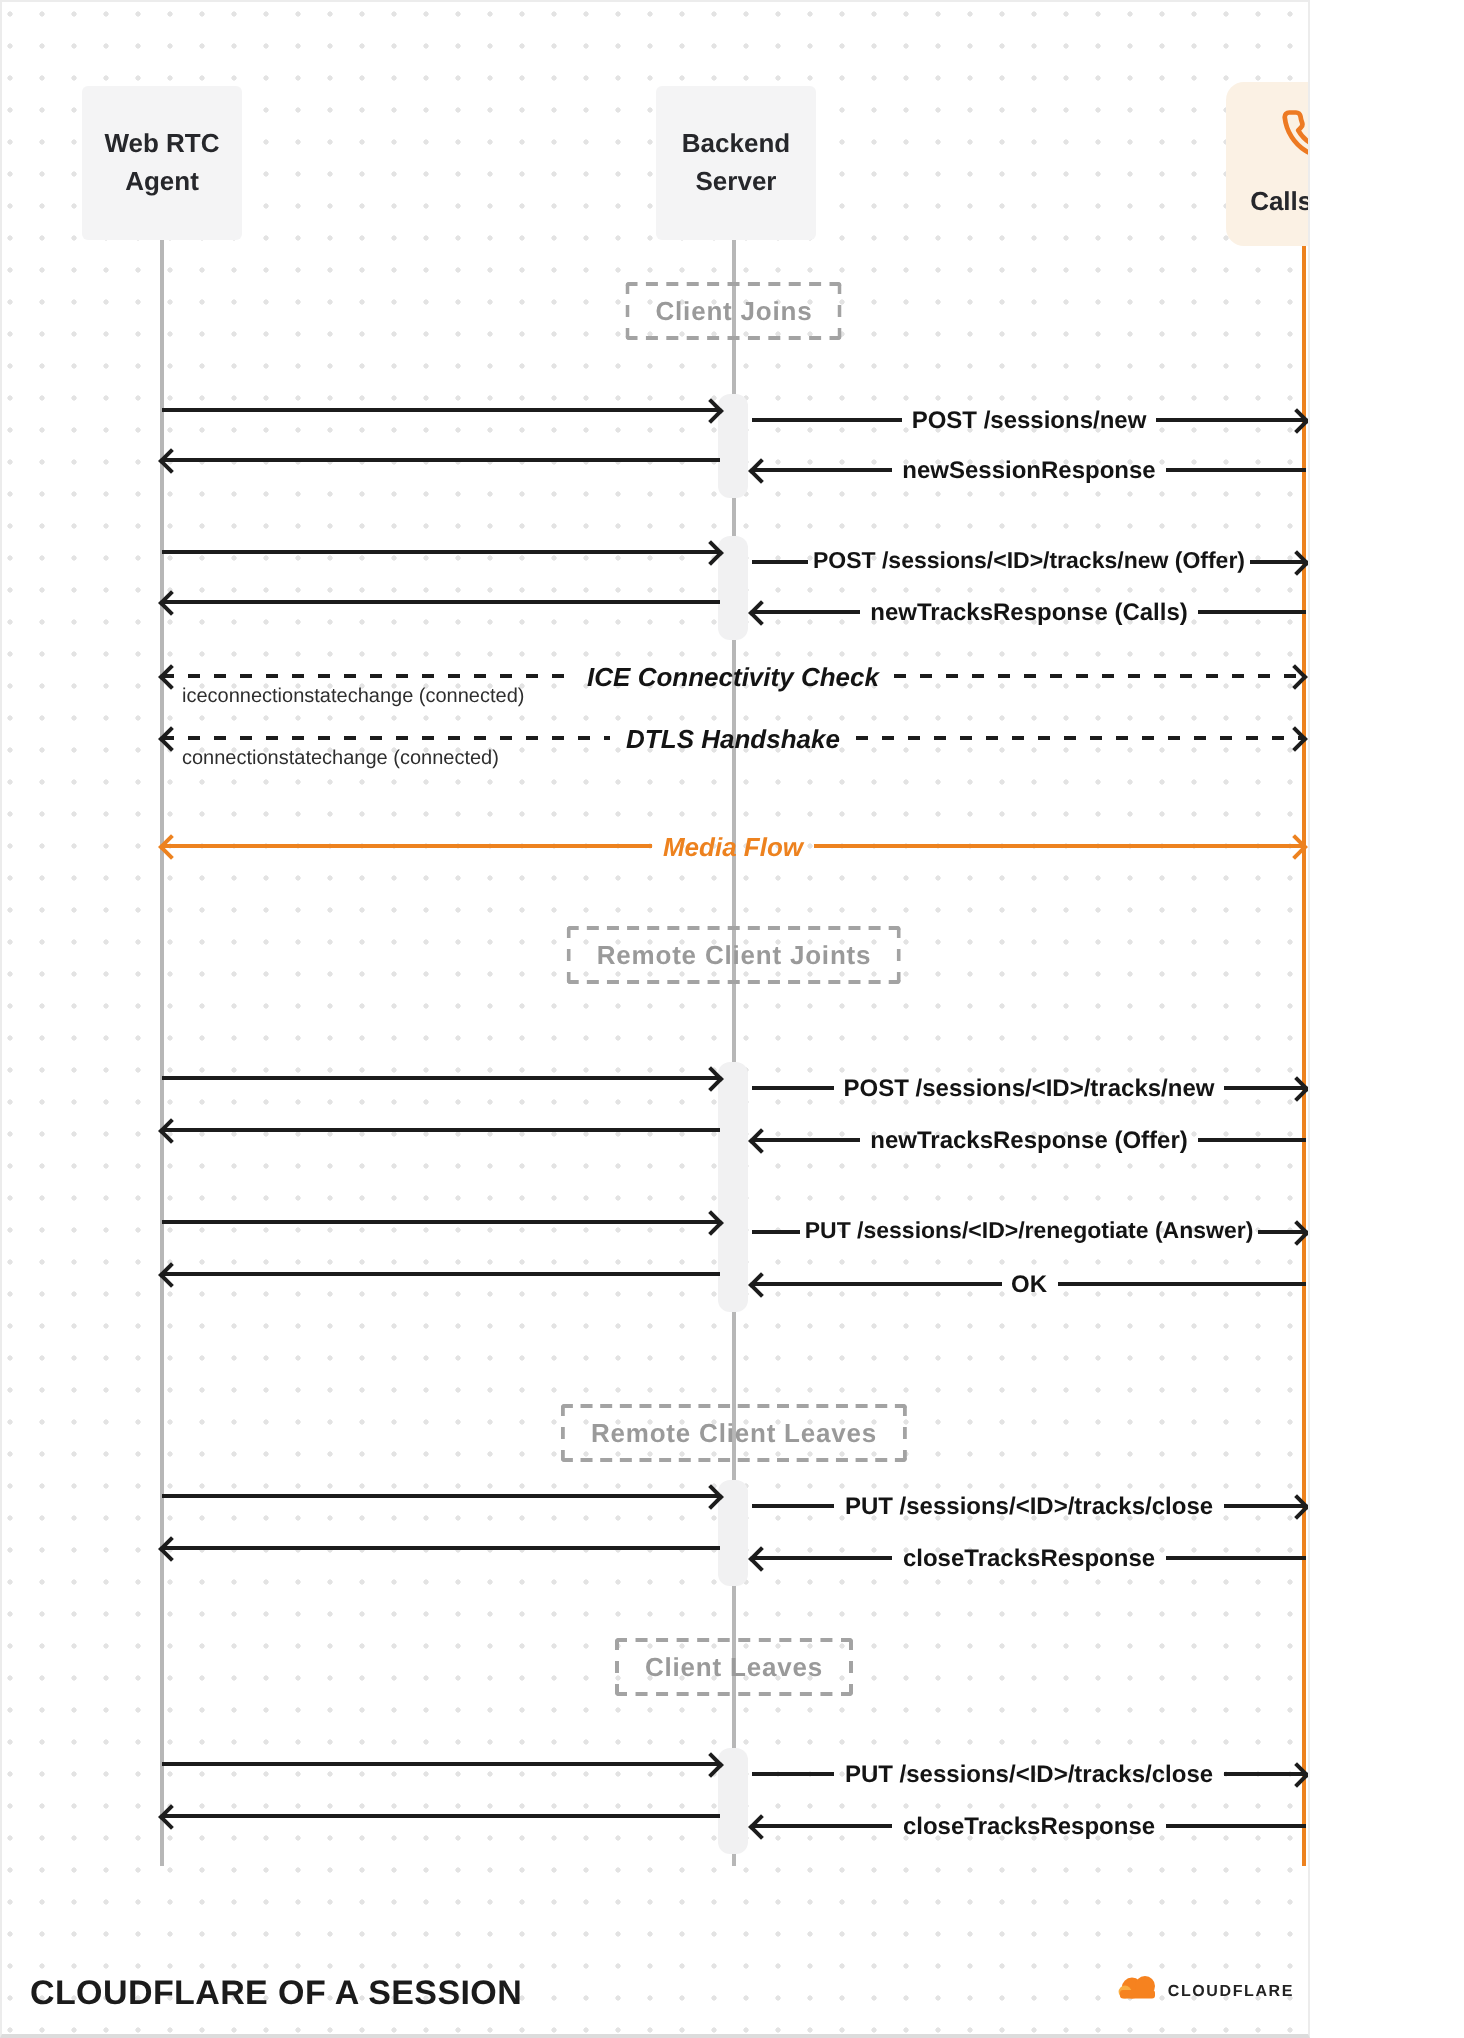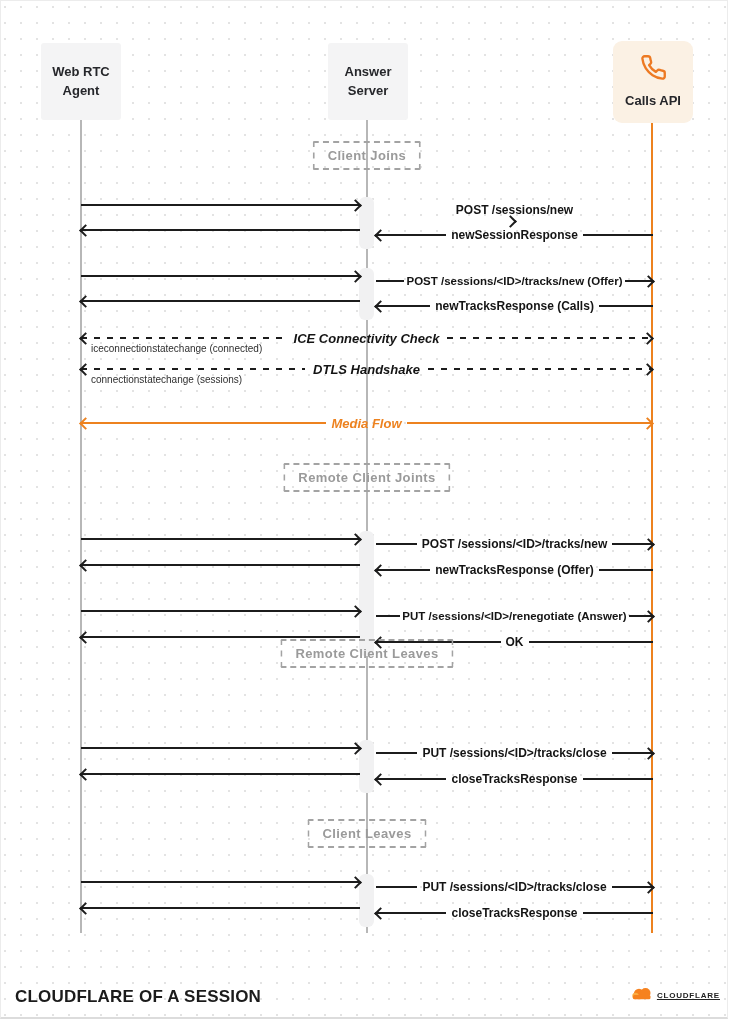--- a/index.html
+++ b/index.html
@@ -2,21 +2,21 @@
 <html style="--accent-orange: #f6821f; --line-orange: #ed821f; --arrow-black: #1c1c1c; --lifeline-gray: #b7b7b7; --phase-gray: #9a9a9a; --actor-bg: #f4f4f5; --calls-bg: #fbf1e4;"><head>
 <meta charset="utf-8">
 <style>
   :root{
     --arrow-black:#1c1c1c; --line-orange:#ed821f; --accent-orange:#f6821f;
     --lifeline-gray:#b7b7b7; --phase-gray:#9a9a9a; --actor-bg:#f4f4f5;
     --calls-bg:#fbf1e4; --text-dark:#1b1b1b;
   }
   html,body{margin:0;padding:0;background:#fff;}
   .canvas{
-    position:relative;width:728px;height:1019px;box-sizing:border-box;
+    position:relative;width:655px;height:1019px;box-sizing:border-box;
     font-family:"Liberation Sans",sans-serif;background:#fff;
     background-image:radial-gradient(circle,#e3e3e3 1.2px,transparent 1.4px);
     background-size:16px 16px;background-position:12px 14px;
     border:1px solid #ececec;border-bottom:2px solid #dcdcdc;overflow:hidden;
   }
   
   .actor{
     position:absolute;display:flex;align-items:center;justify-content:center;
     text-align:center;font-weight:bold;font-size:13px;color:#26272b;
     background:var(--actor-bg);border-radius:3px;z-index:5;line-height:1.45;
@@ -54,21 +54,21 @@
   
   .phase{
     position:absolute;left:366px;transform:translateX(-50%);z-index:4;
     border:2px dashed #a3a3a3;border-radius:2px;color:var(--phase-gray);
     font-weight:600;font-size:13px;letter-spacing:.4px;padding:5px 13px;white-space:nowrap;
   }
   
   .footer-title{position:absolute;left:14px;top:986px;font-size:17px;font-weight:bold;
     color:var(--text-dark);letter-spacing:.2px;z-index:5;}
   .brand{position:absolute;right:7px;top:985px;display:flex;align-items:center;gap:3px;z-index:5;}
-  .brand-name{font-size:8px;font-weight:bold;color:#222;letter-spacing:.8px;text-decoration:underline;}
+  .brand-name{font-size:8px;font-weight:bold;color:#222;letter-spacing:.8px;}
 </style>
 </head>
 <body>
 
 <div class="canvas">
 
   <div class="lifeline" id="ll-webrtc"></div>
   <div class="lifeline" id="ll-backend"></div>
   <div class="lifeline" id="ll-calls"></div>
 
@@ -76,41 +76,41 @@
   <div class="activation" style="top:267px;height:52px;"></div>
   <div class="activation" style="top:530px;height:125px;"></div>
   <div class="activation" style="top:739px;height:53px;"></div>
   <div class="activation" style="top:873px;height:53px;"></div>
 
   <div class="actor" id="actor-webrtc">
     <span class="actor-label">Web RTC
 Agent</span>
   </div>
   <div class="actor" id="actor-backend">
-    <span class="actor-label">Answer
+    <span class="actor-label">Backend
 Server</span>
   </div>
   <div class="actor" id="actor-calls">
     <span>
       <svg width="27" height="27" viewBox="0 0 24 24" fill="none" stroke="#ed7a23" stroke-width="2.1" stroke-linecap="round" stroke-linejoin="round">
         <path d="M22 16.92v3a2 2 0 0 1-2.18 2 19.79 19.79 0 0 1-8.63-3.07 19.5 19.5 0 0 1-6-6 19.79 19.79 0 0 1-3.07-8.67A2 2 0 0 1 4.11 2h3a2 2 0 0 1 2 1.72 12.84 12.84 0 0 0 .7 2.81 2 2 0 0 1-.45 2.11L8.09 9.91a16 16 0 0 0 6 6l1.27-1.27a2 2 0 0 1 2.11-.45 12.84 12.84 0 0 0 2.81.7A2 2 0 0 1 22 16.92z"></path>
       </svg>
     </span>
     <span class="actor-label">Calls API</span>
   </div>
 
   <div class="phase" style="top:140px;">
     <span>Client Joins</span>
   </div>
 
   <div class="msg span-wb" style="top:197px;">
     <div class="seg"></div>
       <div class="chev r"></div>
   </div>
-  <div class="msg span-bc" style="top:202px;flex-direction:column;">
+  <div class="msg span-bc" style="top:202px;">
     <div class="seg"></div>
     <span class="lbl">POST /sessions/new</span>
     <div class="seg"></div>
       <div class="chev r"></div>
   </div>
   <div class="msg span-wb" style="top:222px;">
     <div class="chev l"></div>
       <div class="seg"></div>
   </div>
   <div class="msg span-bc" style="top:227px;">
@@ -150,21 +150,21 @@
   </div>
   <div class="note" style="top:342px;">iceconnectionstatechange (connected)</div>
 
   <div class="msg span-full" style="top:361px;">
     <div class="chev l"></div>
       <div class="seg dash"></div>
     <span class="lbl big">DTLS Handshake</span>
     <div class="seg dash"></div>
       <div class="chev r"></div>
   </div>
-  <div class="note" style="top:373px;">connectionstatechange (sessions)</div>
+  <div class="note" style="top:373px;">connectionstatechange (connected)</div>
 
   <div class="msg span-full orange" style="top:415px;text-align:right;">
     <div class="chev l"></div>
       <div class="seg"></div>
     <span class="lbl">Media Flow</span>
     <div class="seg"></div>
       <div class="chev r"></div>
   </div>
 
   <div class="phase" style="top:462px;text-align:center;">
@@ -206,21 +206,21 @@
     <div class="chev l"></div>
       <div class="seg"></div>
   </div>
   <div class="msg span-bc" style="top:634px;">
     <div class="chev l"></div>
       <div class="seg"></div>
     <span class="lbl">OK</span>
     <div class="seg"></div>
   </div>
 
-  <div class="phase" style="top:638px;text-align:right;">
+  <div class="phase" style="top:701px;text-align:right;">
     <span>Remote Client Leaves</span>
   </div>
 
   <div class="msg span-wb" style="top:740px;">
     <div class="seg"></div>
       <div class="chev r"></div>
   </div>
   <div class="msg span-bc" style="top:745px;">
     <div class="seg"></div>
     <span class="lbl">PUT /sessions/&lt;ID&gt;/tracks/close</span>

